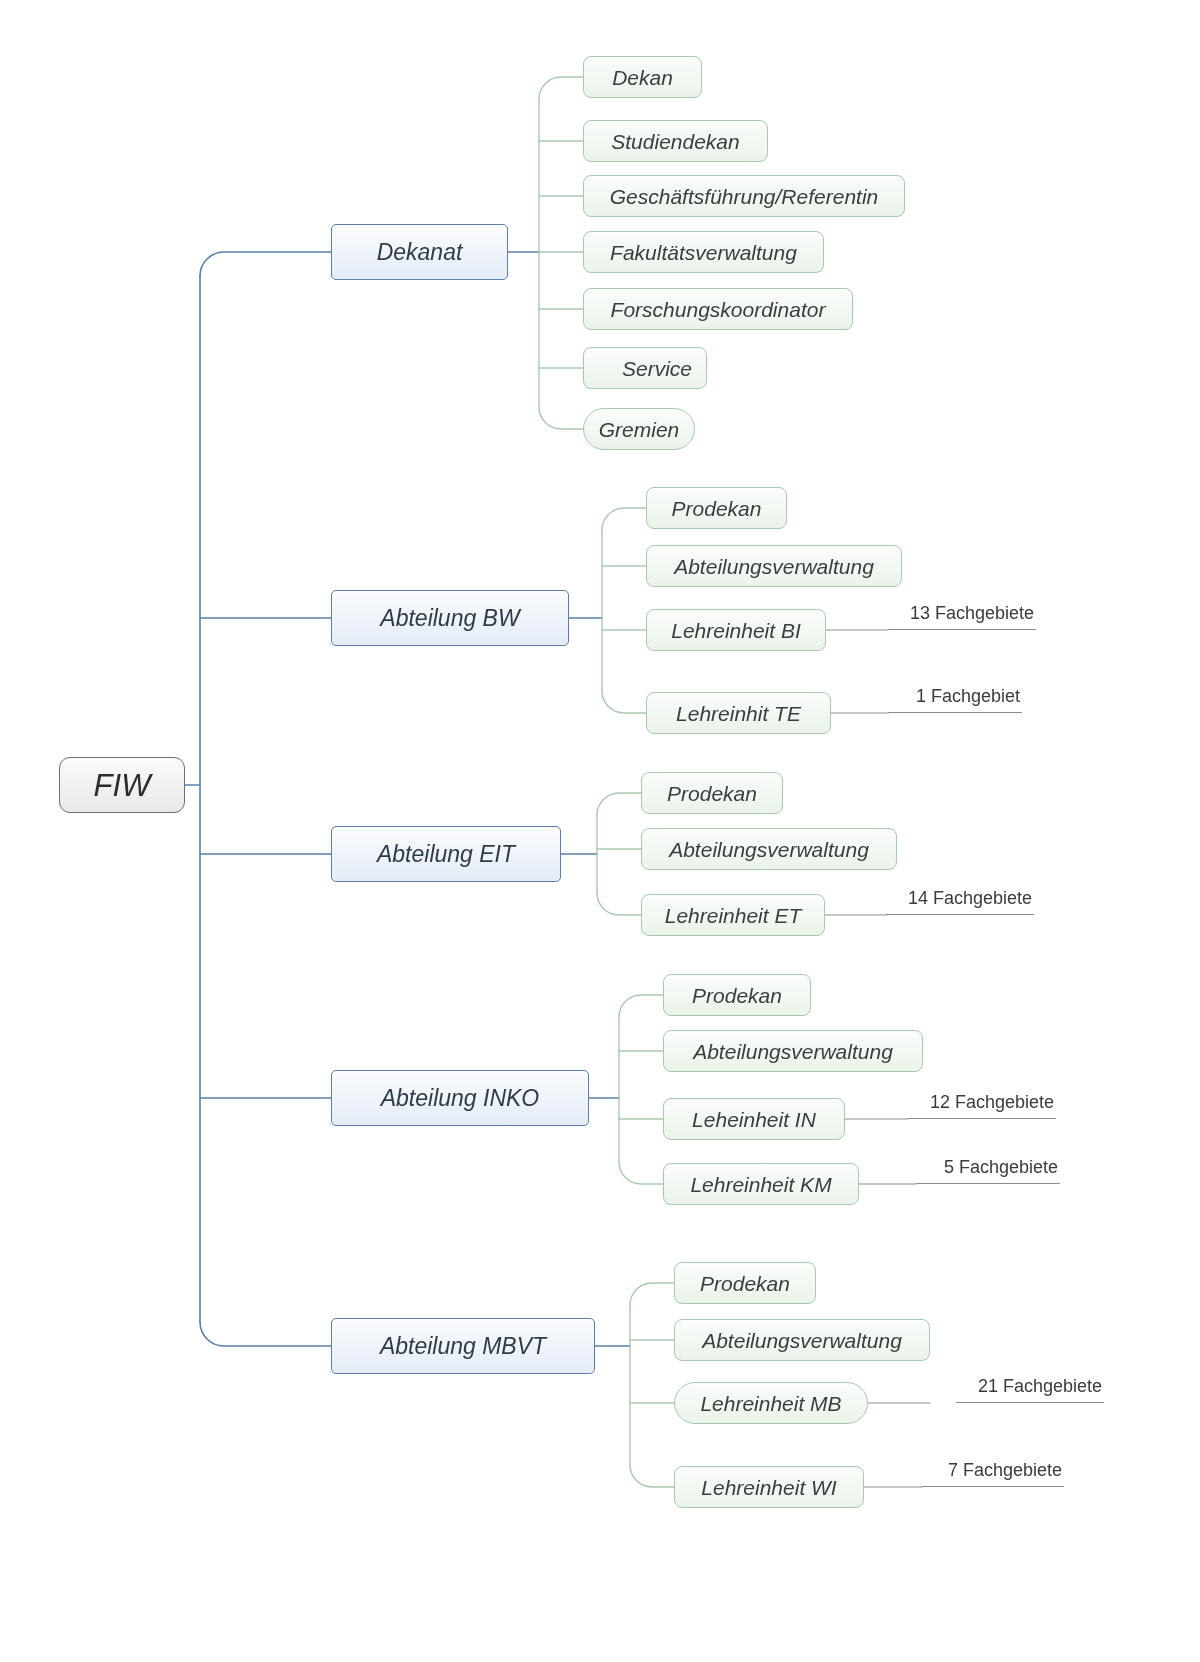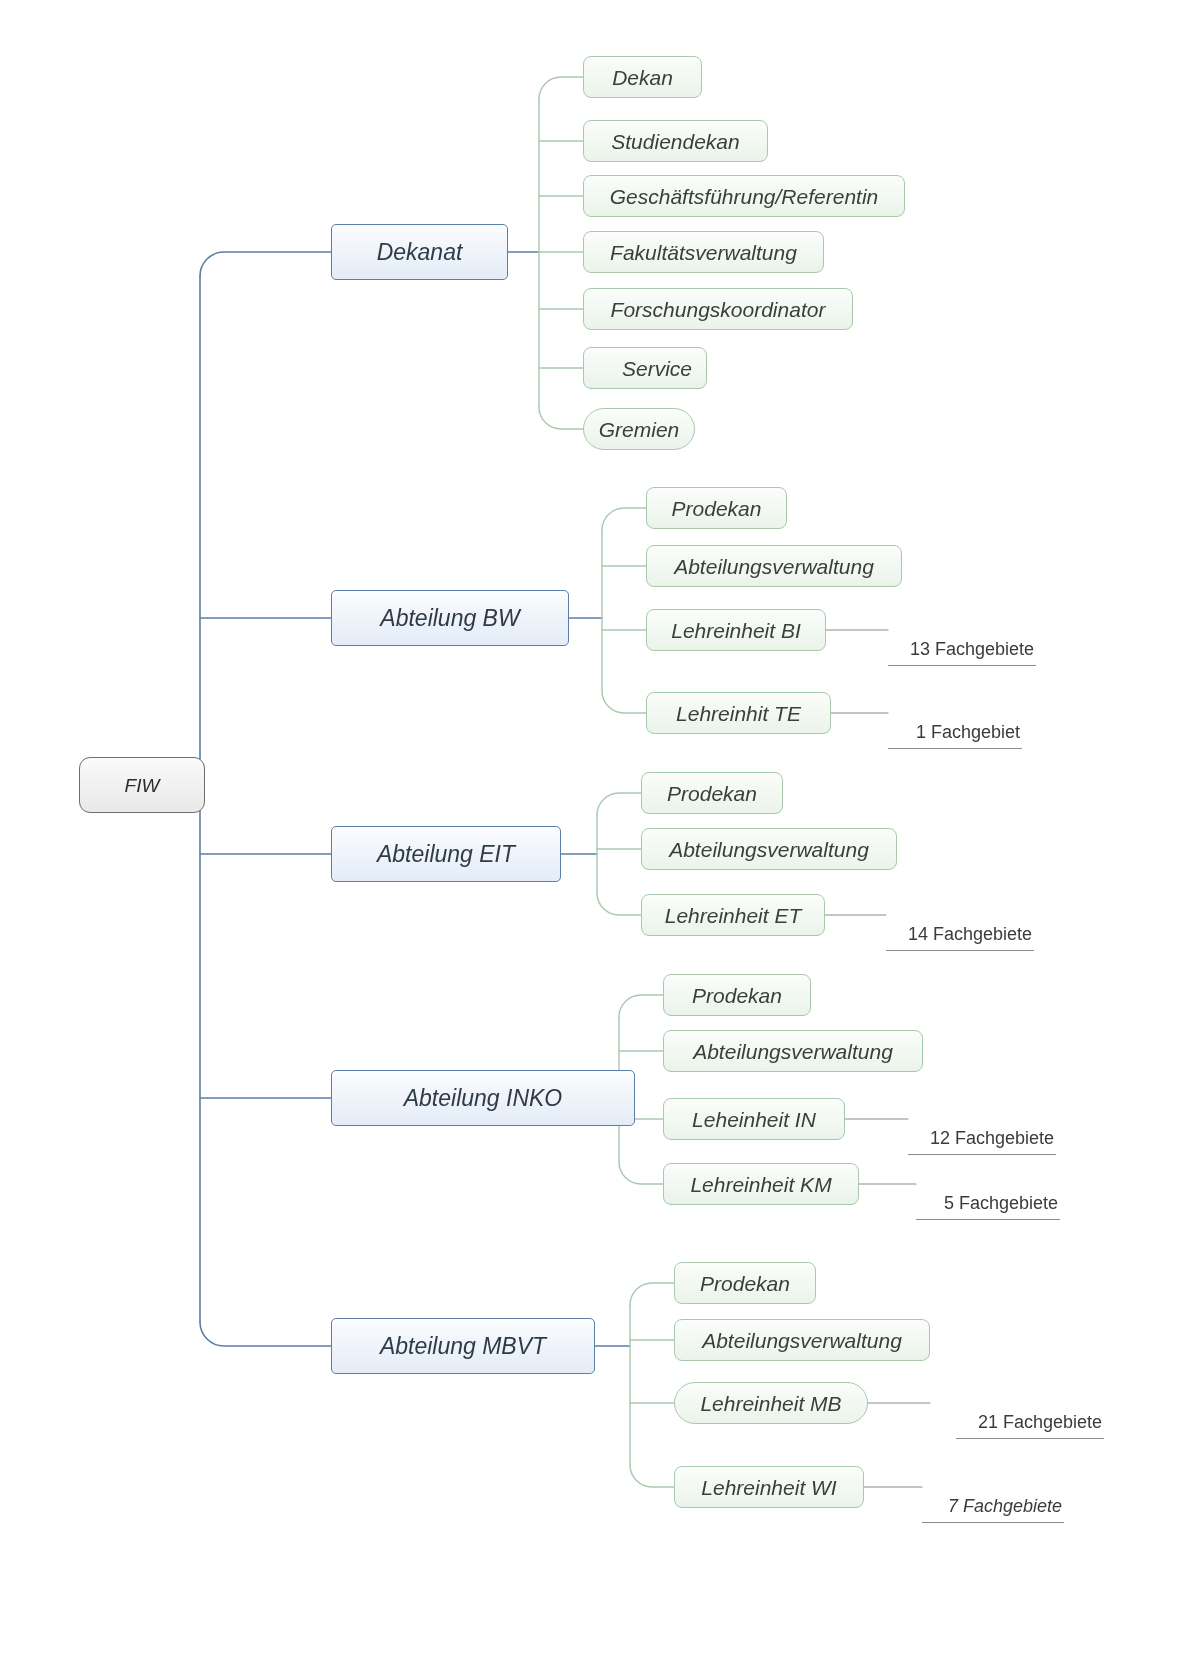--- a/index.html
+++ b/index.html
@@ -33,23 +33,22 @@
     border-radius:9px;
     line-height:1;
     font-style:italic;
   }
 
   
   .node.root{
     border:1.4px solid #6e6e6e;
     background:linear-gradient(180deg,#fbfbfb 0%,#f0f0f0 55%,#e9e9e9 100%);
     color:#2c2c2c;
-    font-size:19px;
+    font-size:31px;
     border-radius:11px;
-    margin-left:20px;
   }
 
   
   .node.lvl2{
     border:1.4px solid #5b7fa6;
     background:linear-gradient(180deg,#fbfcfe 0%,#eef3fa 55%,#e4ecf7 100%);
     color:#2f3b46;
     font-size:23px;
     border-radius:5px;
   }
@@ -68,21 +67,20 @@
     position:absolute;
     box-sizing:border-box;
     white-space:nowrap;
     font-size:18px;
     color:#3b3b3b;
     text-align:right;
     padding-right:2px;
     padding-bottom:3px;
     border-bottom:1.2px solid #8b8b8b;
     line-height:1.15;
-    margin-top:36px;
   }
 </style>
 </head>
 <body>
 
 <div id="canvas">
 
   <svg id="wires" viewBox="0 0 1200 1662" preserveAspectRatio="none" aria-hidden="true">
       <path d="M 185 785 H 200" fill="none" stroke="#5b7fa6" stroke-width="1.6" stroke-linecap="round" stroke-linejoin="round"></path>
       <path d="M 200 276 V 1322" fill="none" stroke="#5b7fa6" stroke-width="1.6" stroke-linecap="round" stroke-linejoin="round"></path>
@@ -181,21 +179,21 @@
       </div>
       <div class="node lvl3" style="left: 641px; top: 772px; width: 142px; height: 42px;">
         <span>Prodekan</span>
       </div>
       <div class="node lvl3" style="left: 641px; top: 828px; width: 256px; height: 42px;">
         <span>Abteilungsverwaltung</span>
       </div>
       <div class="node lvl3" style="left: 641px; top: 894px; width: 184px; height: 42px;">
         <span>Lehreinheit ET</span>
       </div>
-      <div class="node lvl2" style="left: 331px; top: 1070px; width: 304px; height: 56px;">
+      <div class="node lvl2" style="left: 331px; top: 1070px; width: 258px; height: 56px;">
         <span>Abteilung INKO</span>
       </div>
       <div class="node lvl3" style="left: 663px; top: 974px; width: 148px; height: 42px;">
         <span>Prodekan</span>
       </div>
       <div class="node lvl3" style="left: 663px; top: 1030px; width: 260px; height: 42px;">
         <span>Abteilungsverwaltung</span>
       </div>
       <div class="node lvl3" style="left: 663px; top: 1098px; width: 182px; height: 42px;">
         <span>Leheinheit IN</span>
@@ -217,16 +215,16 @@
       </div>
       <div class="node lvl3" style="left: 674px; top: 1466px; width: 190px; height: 42px;">
         <span>Lehreinheit WI</span>
       </div>
       <div class="leaf" style="left: 888px; width: 148px; top: 603px; height: 27px;"><span>13 Fachgebiete</span></div>
       <div class="leaf" style="left: 888px; width: 134px; top: 686px; height: 27px;"><span>1 Fachgebiet</span></div>
       <div class="leaf" style="left: 886px; width: 148px; top: 888px; height: 27px;"><span>14 Fachgebiete</span></div>
       <div class="leaf" style="left: 908px; width: 148px; top: 1092px; height: 27px;"><span>12 Fachgebiete</span></div>
       <div class="leaf" style="left: 916px; width: 144px; top: 1157px; height: 27px;"><span>5 Fachgebiete</span></div>
       <div class="leaf" style="left: 956px; width: 148px; top: 1376px; height: 27px;"><span>21 Fachgebiete</span></div>
-      <div class="leaf" style="left: 922px; width: 142px; top: 1460px; height: 27px; font-style: italic;"><span>7 Fachgebiete</span></div>
+      <div class="leaf" style="left: 922px; width: 142px; top: 1460px; height: 27px;"><span>7 Fachgebiete</span></div>
     </div>
 
 </div>
 
 </body></html>

